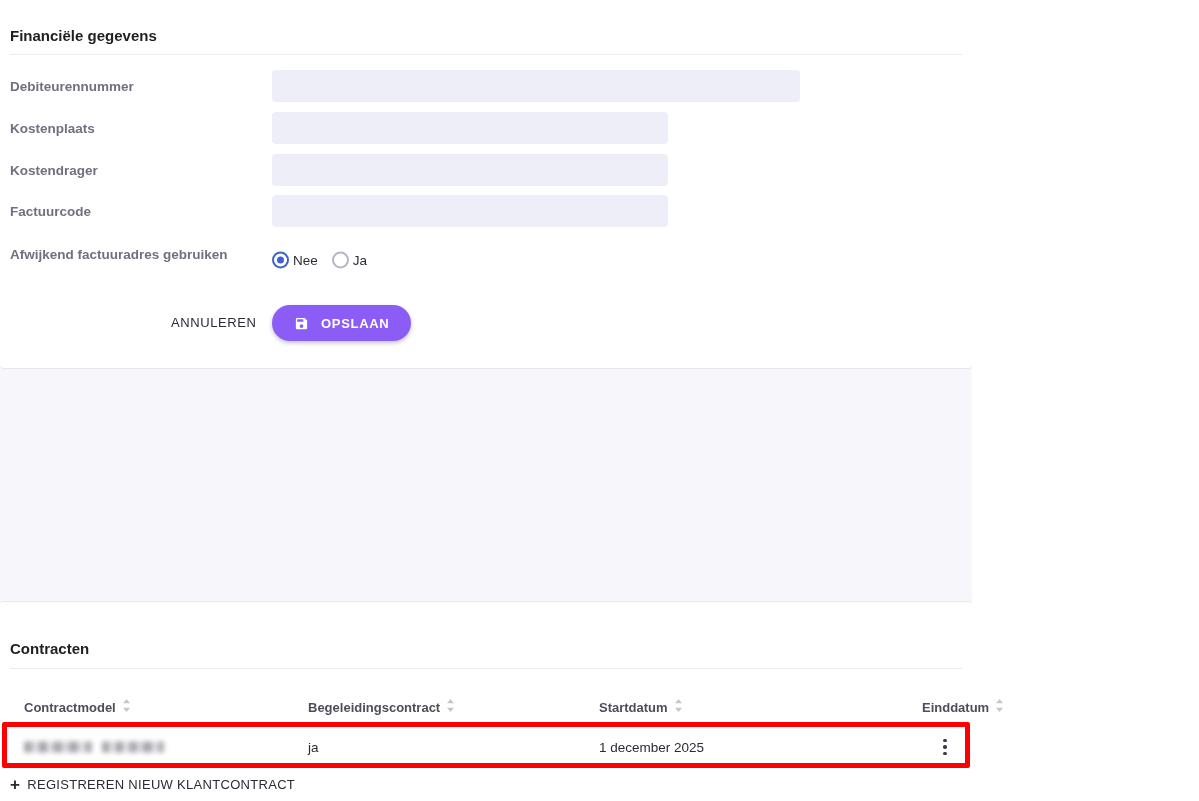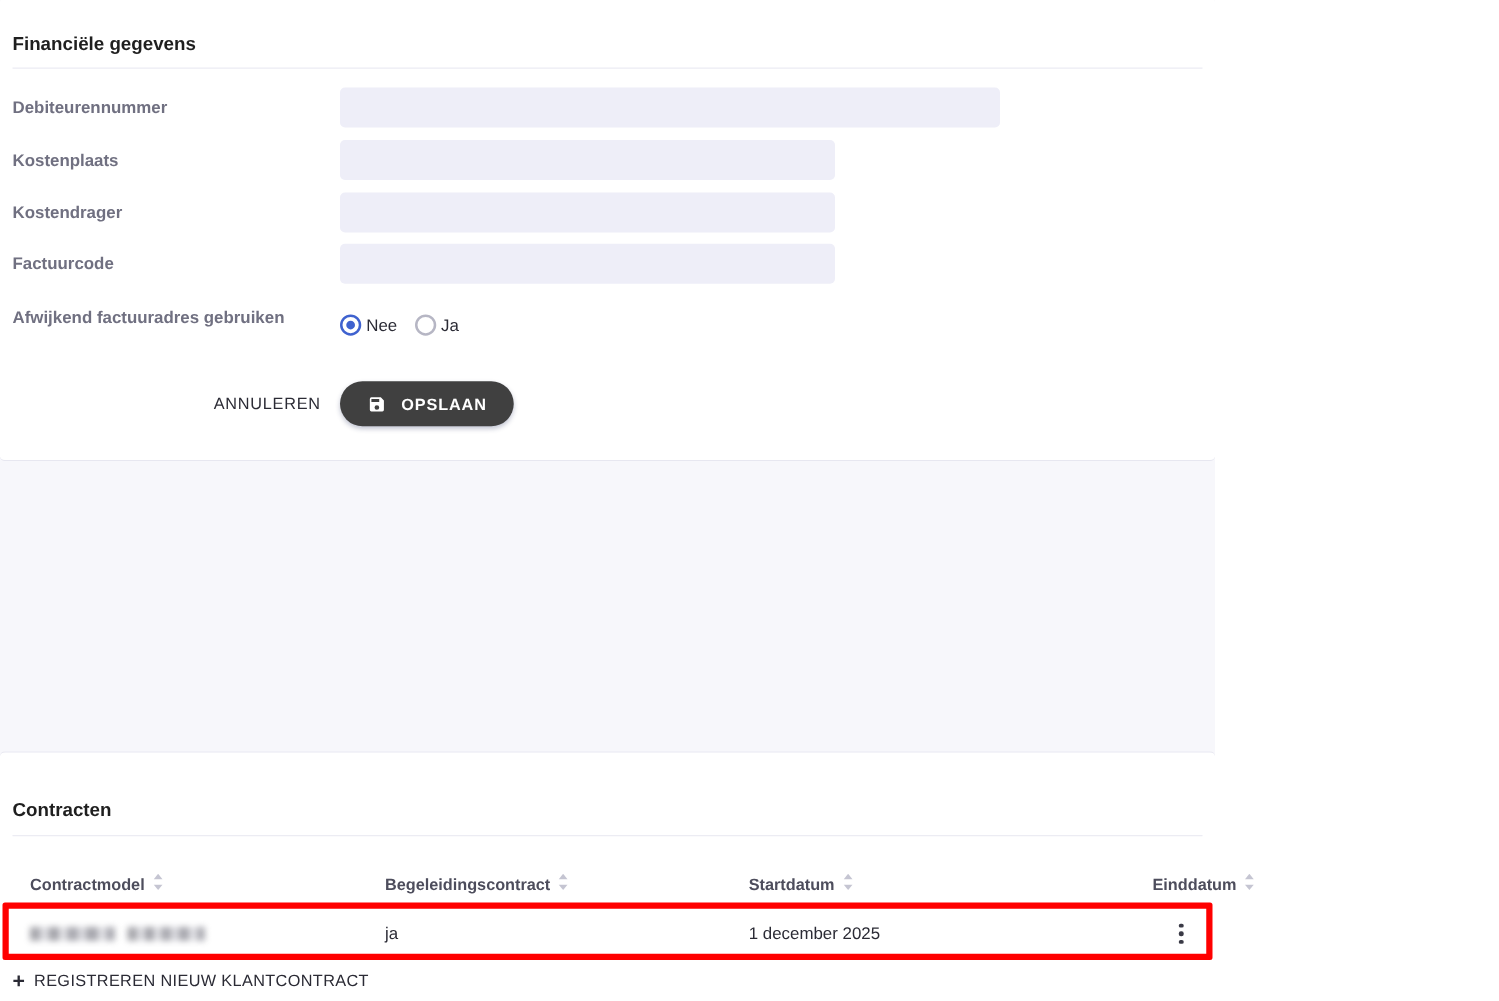--- a/index.html
+++ b/index.html
@@ -132,21 +132,21 @@
     letter-spacing: 0.6px;
     color: #2b2b35;
     cursor: pointer;
     padding: 6px 10px;
   }
   .btn-primary {
     position: absolute;
     display: inline-flex;
     align-items: center;
     gap: 12px;
-    background: #404040;
+    background: #8b5cf6;
     color: #ffffff;
     border: none;
     border-radius: 22px;
     height: 36px;
     padding: 0 22px;
     font-family: "Liberation Sans", "DejaVu Sans", sans-serif;
     font-size: 13px;
     font-weight: bold;
     letter-spacing: 0.7px;
     cursor: pointer;

